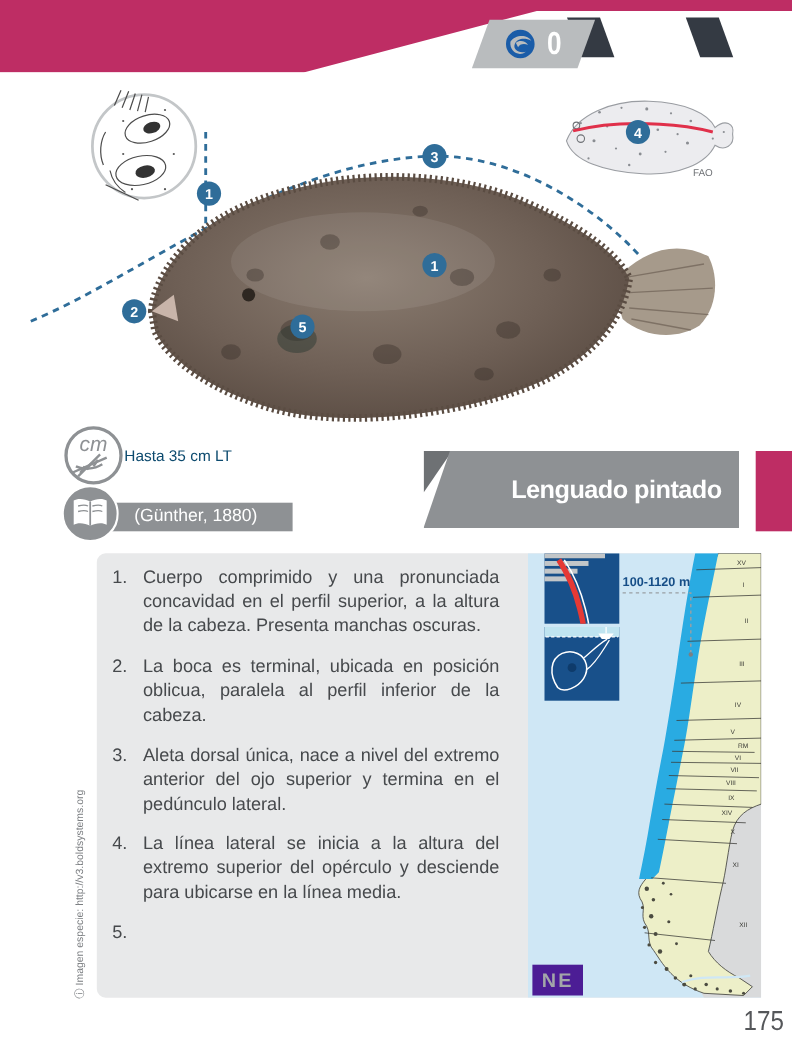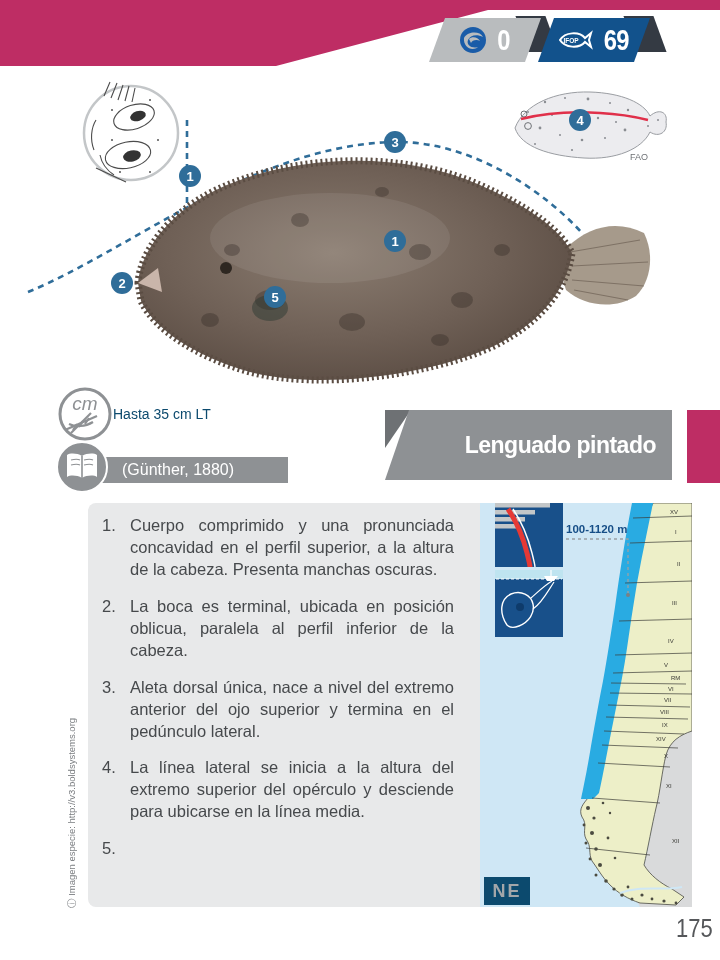--- a/index.html
+++ b/index.html
@@ -11,21 +11,21 @@
             clip-path:polygon(0 0,720px 0,720px 10px,488px 10px,276px 66px,0 66px);}
   .fold{position:absolute;background:#343A43;transform:skewX(20deg);width:30px;height:36px;top:16px;}
   .badge{position:absolute;top:18px;width:96px;height:44px;}
   .badge-bg{position:absolute;inset:0;transform:skewX(-20deg);}
   .badge-content{position:absolute;inset:0;display:flex;align-items:center;justify-content:center;gap:8px;}
   .badge-num{color:#fff;font-size:29px;font-weight:bold;transform:scaleX(.82);letter-spacing:-1px;}
 
   
   .size-row{position:absolute;left:57px;top:386px;display:flex;align-items:center;gap:0;}
   .size-label{color:#0c4a6e;font-size:14px;}
-  .author-bar{position:absolute;left:82px;top:457px;width:206px;height:26px;background:#8E9194;
+  .author-bar{position:absolute;left:82px;top:457px;width:184px;height:26px;background:#8E9194;
               display:flex;align-items:center;padding-left:40px;box-sizing:border-box;}
   .author-bar span{color:#fff;font-size:16px;}
   .book-circle{position:absolute;left:56px;top:441px;}
   .banner-fold{position:absolute;left:385px;top:410px;width:26px;height:38px;background:#6E7174;
                clip-path:polygon(0 0,100% 0,0 100%);}
   .title-banner{position:absolute;left:385px;top:410px;width:287px;height:70px;background:#8E9194;
                 clip-path:polygon(24px 0,100% 0,100% 100%,0 100%);
                 display:flex;flex-direction:column;justify-content:center;align-items:flex-end;
                 padding-right:16px;box-sizing:border-box;}
   .title-common{color:#fff;font-size:23px;font-weight:bold;letter-spacing:-.5px;line-height:1.05;}
@@ -33,21 +33,21 @@
   .side-tab{position:absolute;left:687px;top:410px;width:33px;height:73px;background:#BE2D64;}
 
   
   .content{position:absolute;left:88px;top:503px;width:584px;height:404px;background:#E8E9EA;
            border-radius:8px 0 0 8px;}
   .features{position:absolute;left:14px;top:12px;width:352px;color:#46494C;font-size:16.5px;line-height:1.33;}
   .feat{display:flex;margin-bottom:15px;}
   .feat-num{width:28px;flex:none;}
   .feat-text{text-align:justify;}
   .map-wrap{position:absolute;right:0;top:0;width:192px;height:404px;}
-  .ne-box{position:absolute;left:4px;bottom:2px;width:46px;height:28px;background:#0c4a6e;
+  .ne-box{position:absolute;left:4px;bottom:2px;width:46px;height:28px;background:#4c1d95;
           display:flex;align-items:center;justify-content:center;color:#A3A6A9;font-size:18px;
           font-weight:bold;letter-spacing:2px;}
 
   
   .credit{position:absolute;left:52px;top:700px;width:210px;height:14px;color:#7A7D80;font-size:9.5px;
           transform:rotate(-90deg);transform-origin:left top;white-space:nowrap;
           translate:14px 208px;}
   .footer-bar{position:absolute;left:88px;top:911px;width:584px;height:49px;background:#BE2D64;
               display:flex;align-items:flex-start;justify-content:center;padding-top:11px;box-sizing:border-box;}
   .footer-bar .txt{color:#fff;font-size:10px;letter-spacing:.25px;}
@@ -70,30 +70,20 @@
     <div class="badge-content">
       <svg width="30" height="30" viewBox="0 0 30 30">
         <circle cx="15" cy="15" r="13" fill="#1A5CA8"></circle>
         <path d="M6 13 C 10 6 22 6 25 12 C 19 9 12 10 10 15 C 8 20 14 24 20 22 C 14 27 5 22 6 13 Z" fill="#B9BCBE"></path>
         <path d="M11 14 C 14 11 20 12 22 16 C 19 14 14 15 13 18 Z" fill="#B9BCBE"></path>
       </svg>
       <span class="badge-num">0</span>
     </div>
   </div>
 
-  <div class="badge" style="left:546px;">
-    <div class="badge-bg" style="background:#12528C;"></div>
-    <div class="badge-content">
-      <svg width="36" height="26" viewBox="0 0 36 26">
-        <path d="M3 13 C 8 5 22 4 28 11 L 34 6 L 32 13 L 34 20 L 28 15 C 22 22 8 21 3 13 Z" fill="none" stroke="#fff" stroke-width="2"></path>
-        <text x="14" y="16" font-size="6.5" font-weight="bold" fill="#fff" text-anchor="middle">IFOP</text>
-      </svg>
-      <span class="badge-num">69</span>
-    </div>
-  </div>
 
   <svg width="720" height="480" viewBox="0 0 720 480" style="position:absolute;left:0;top:0;">
     <defs>
       <radialGradient id="fishGrad" cx="45%" cy="42%" r="70%">
         <stop offset="0%" stop-color="#8A7C70"></stop>
         <stop offset="55%" stop-color="#6F6056"></stop>
         <stop offset="100%" stop-color="#55473E"></stop>
       </radialGradient>
     </defs>
 

